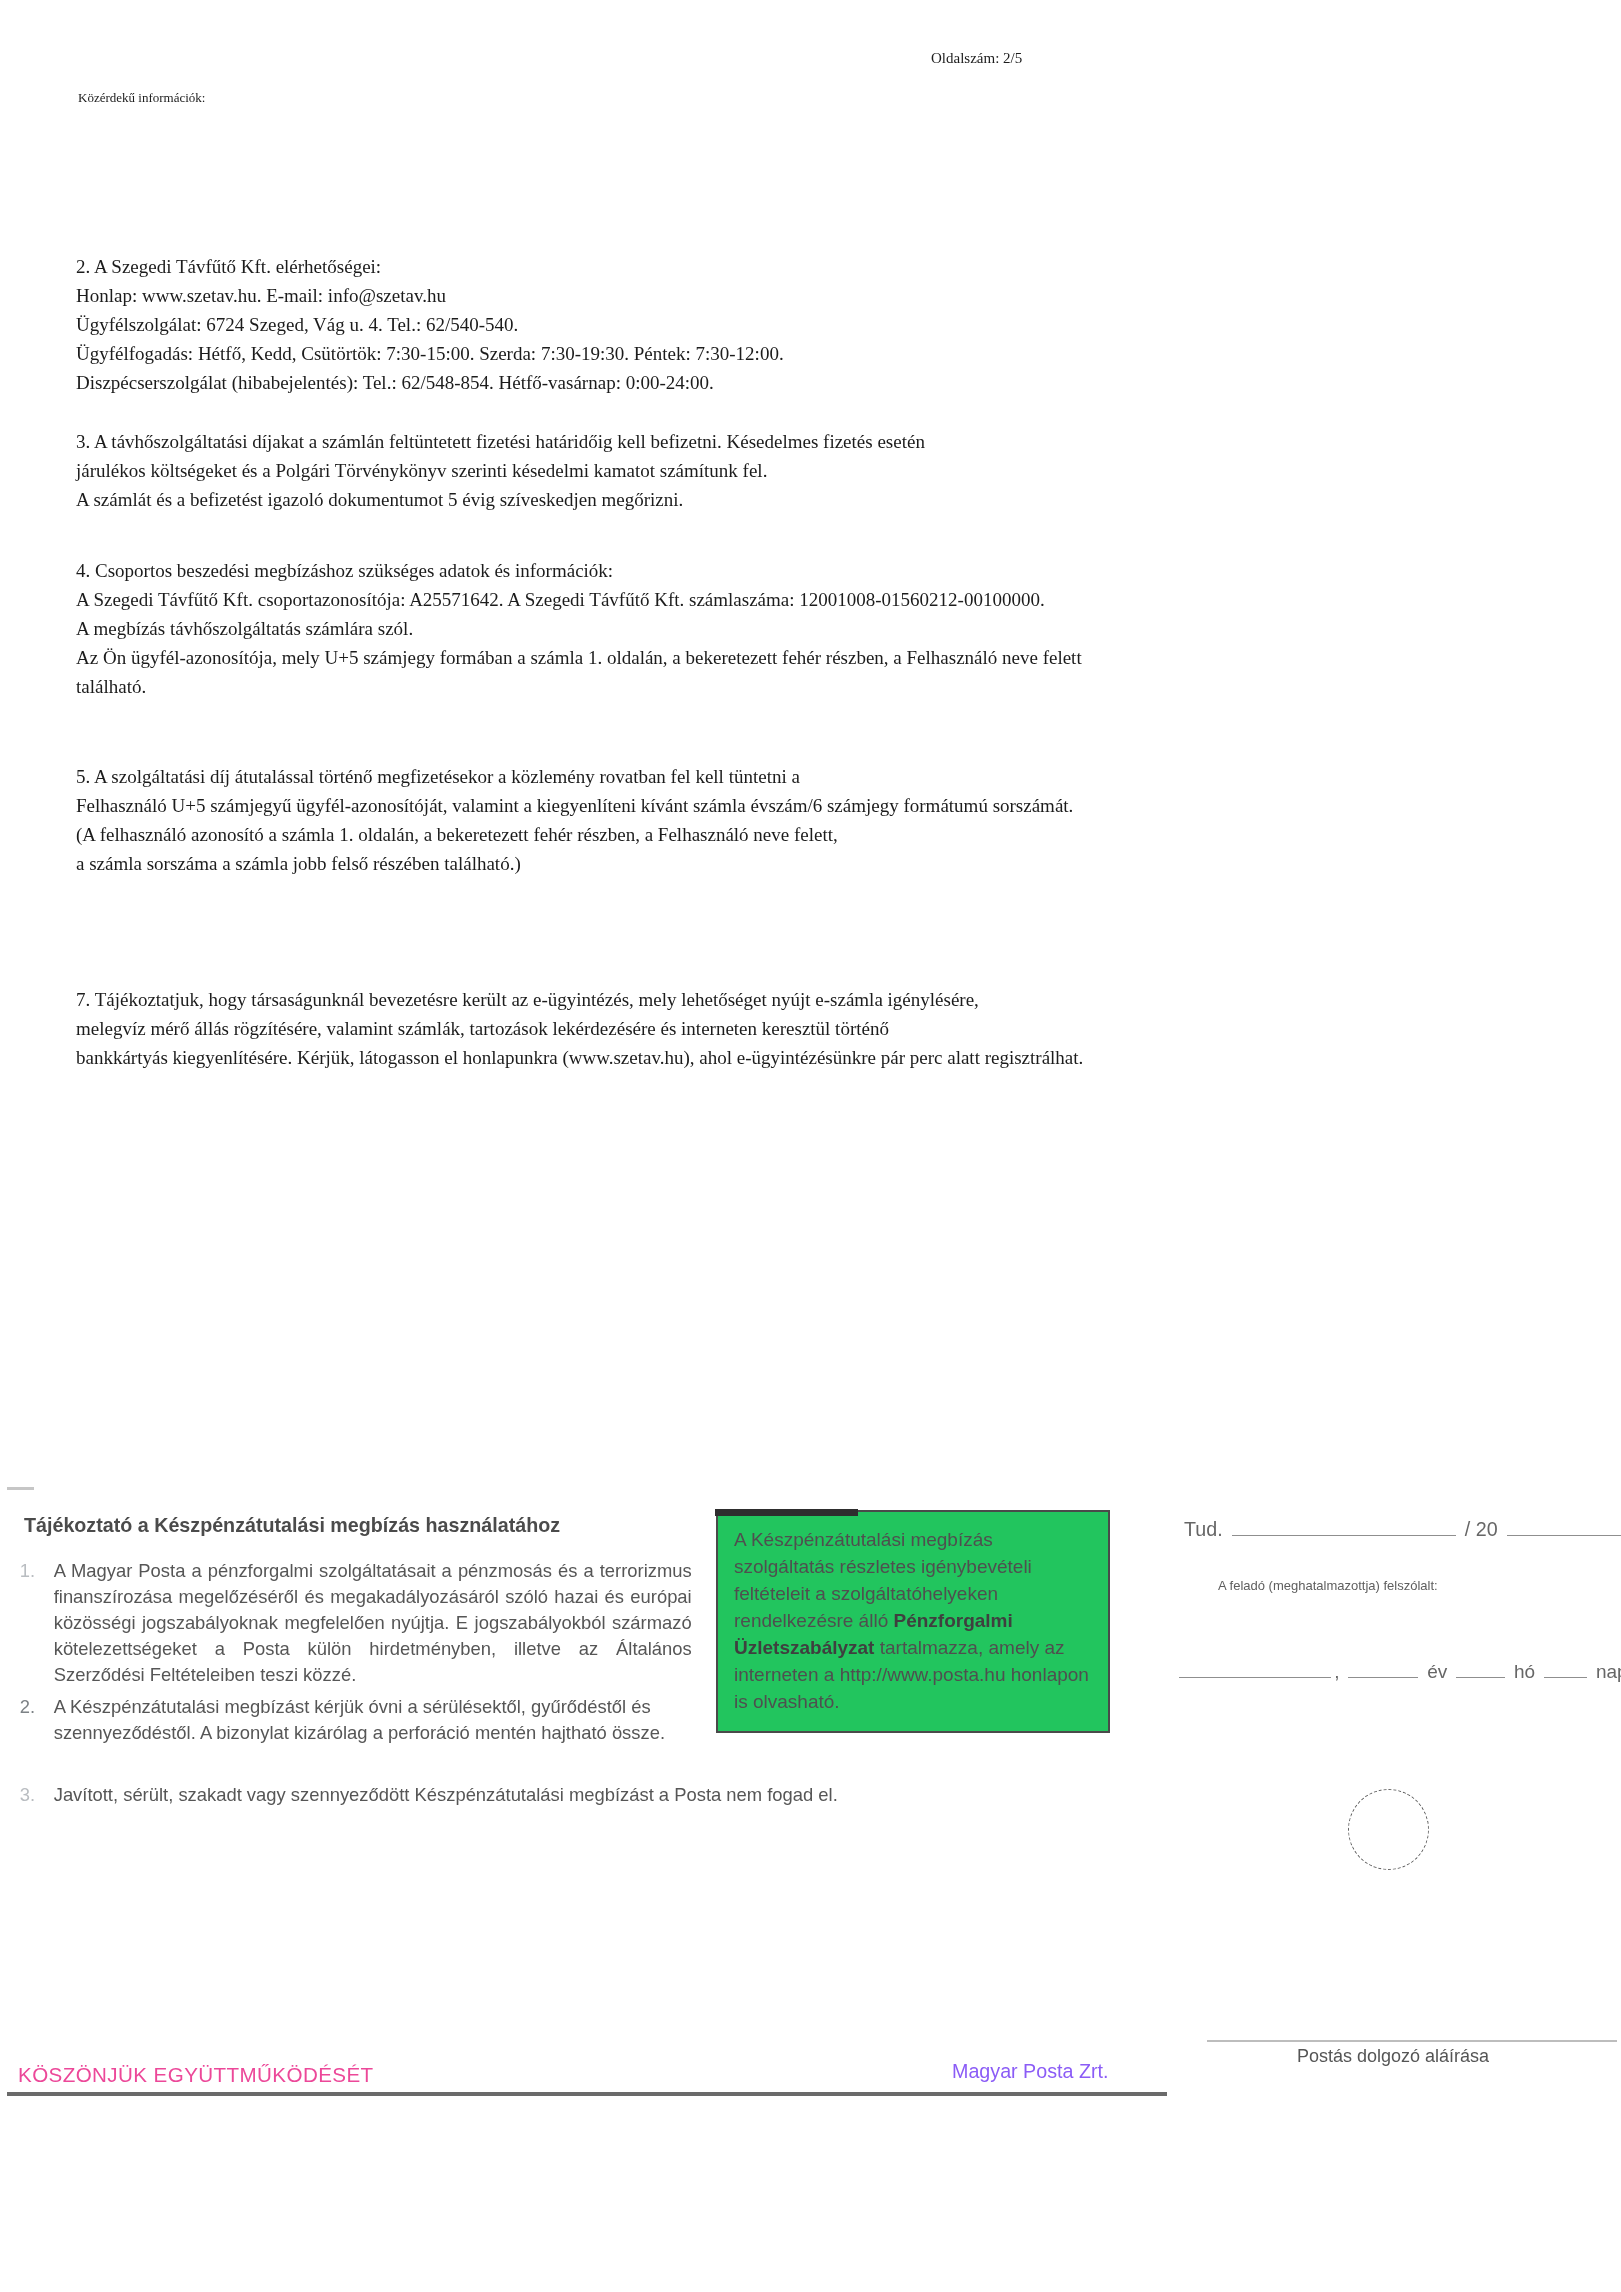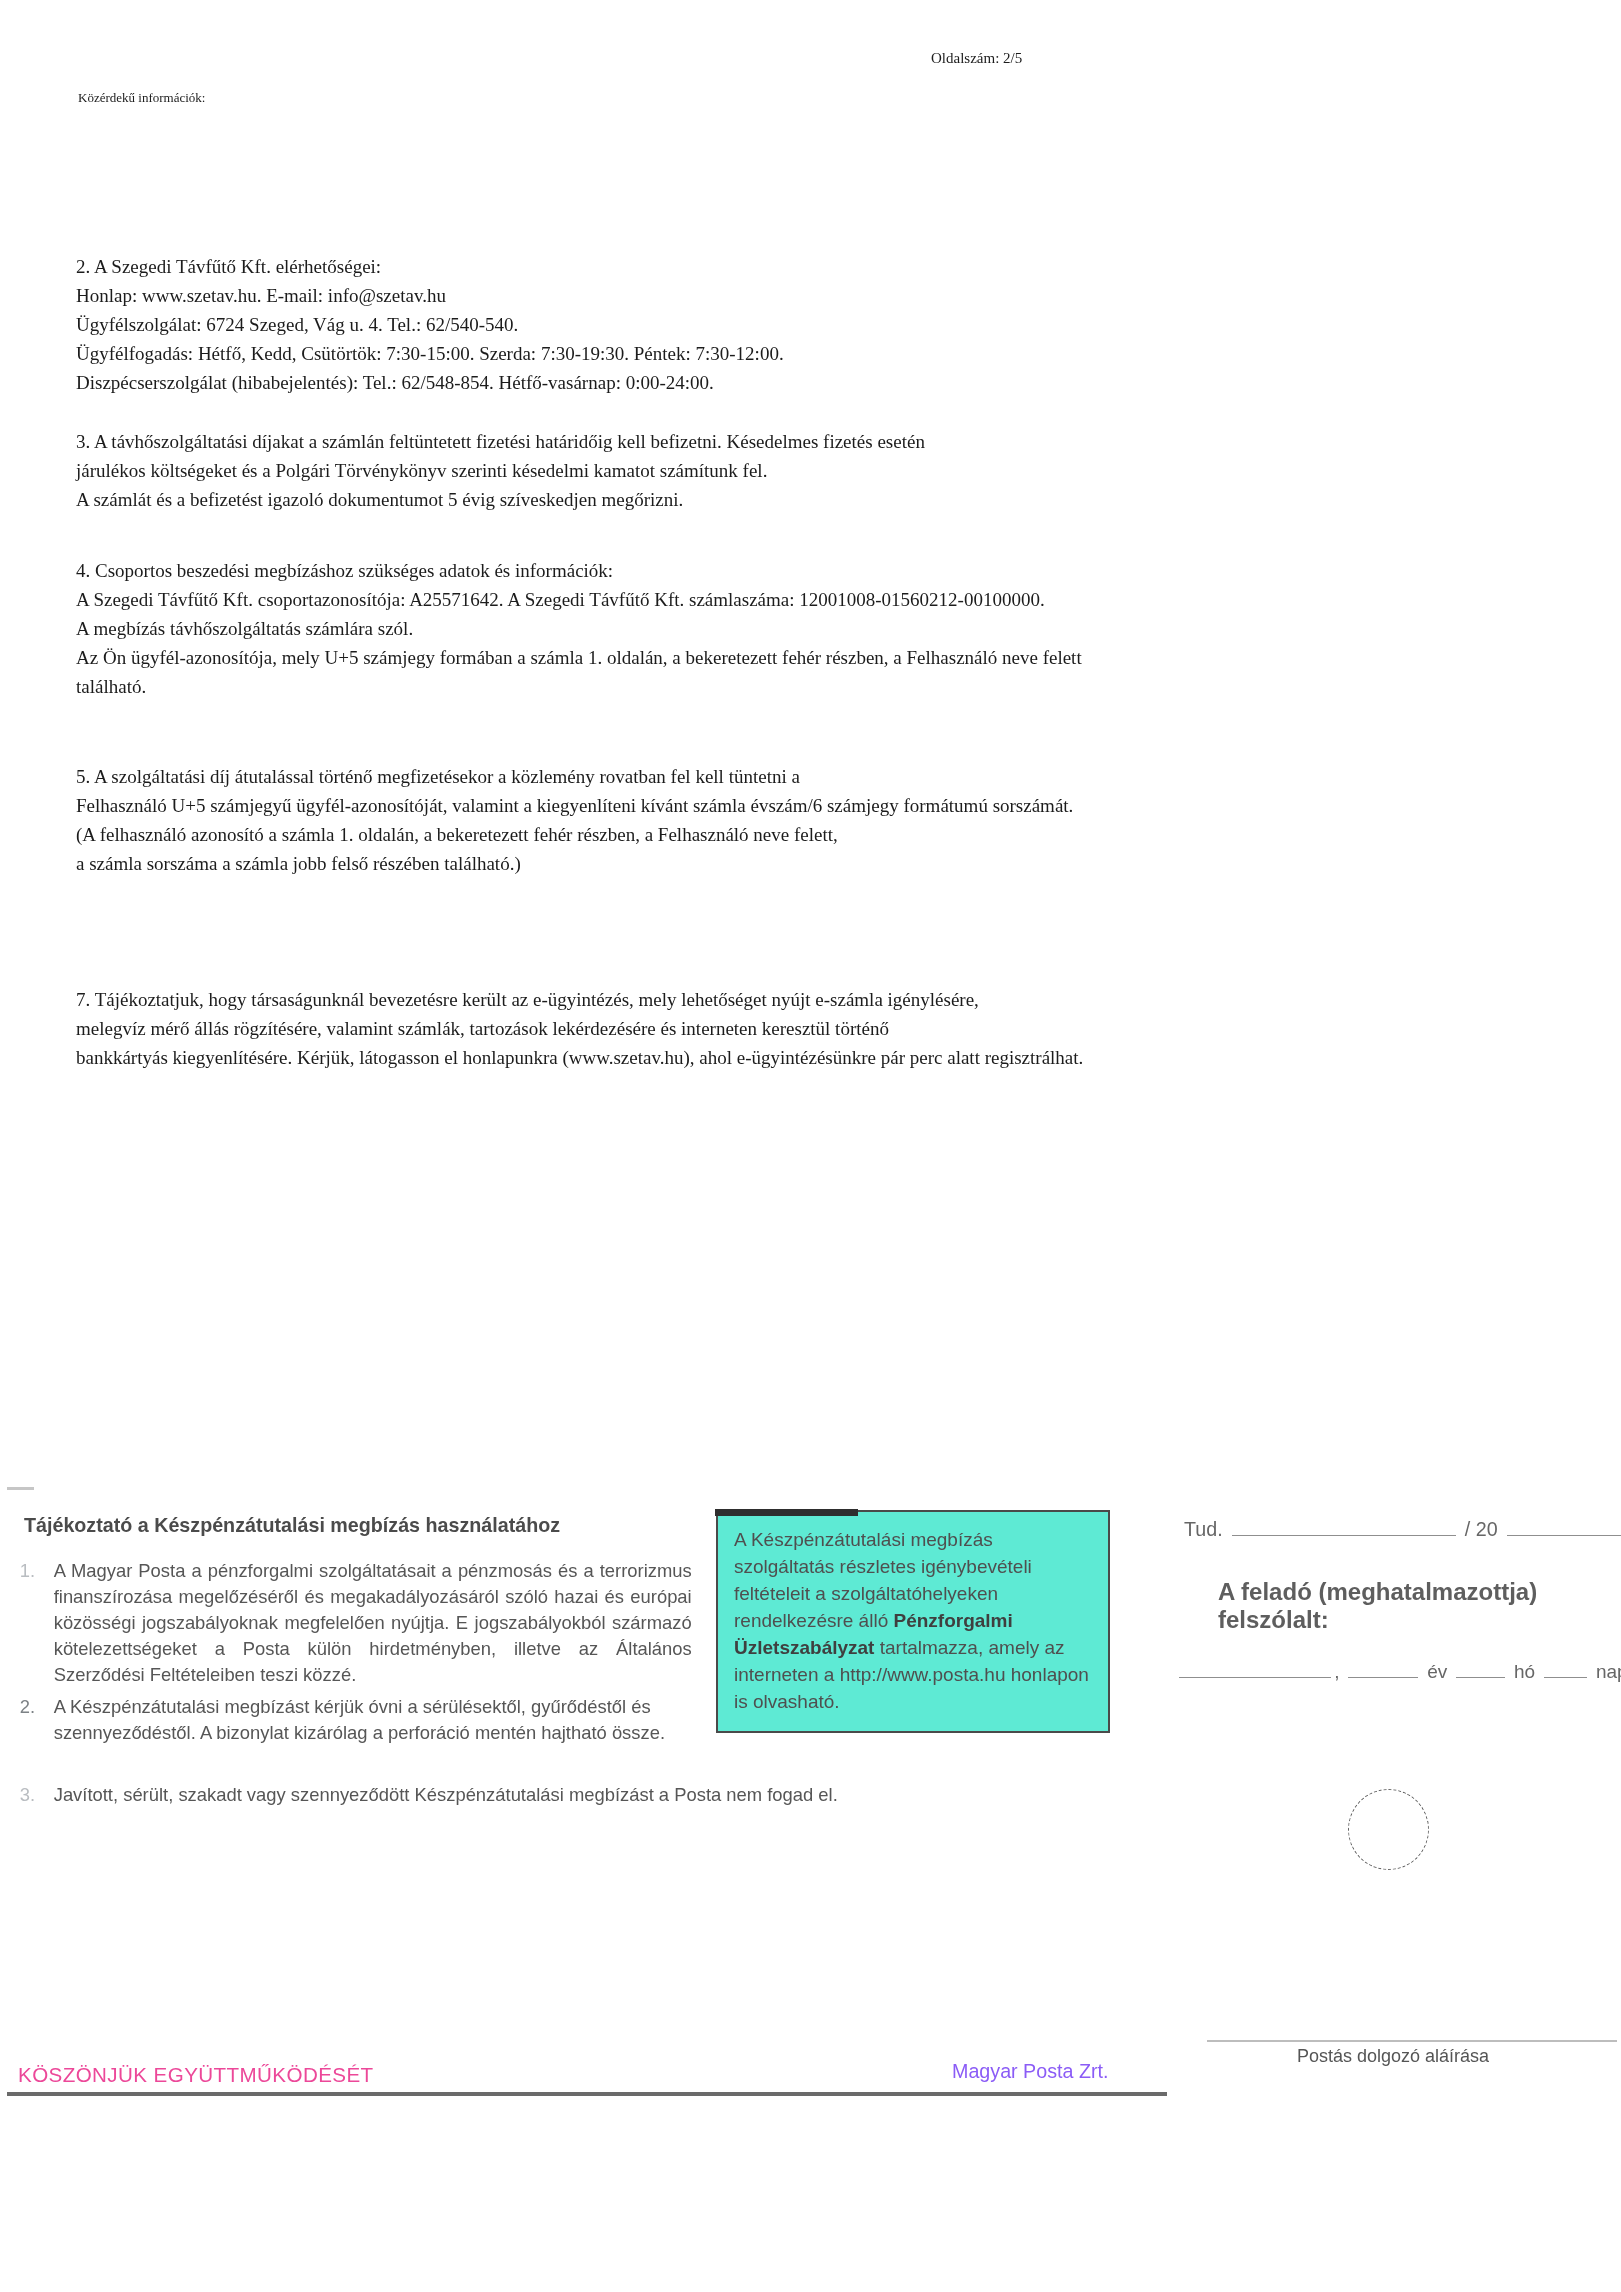--- a/index.html
+++ b/index.html
@@ -76,41 +76,40 @@
 
   .info-box{
     left:716px; top:1510px;
     width:394px;
     box-sizing:border-box;
     border:2.7px solid #4a4a4a;
     padding:14.3px 16px 16px 16px;
     font-size:19px;
     line-height:27px;
     color:#4f4f4f;
-    background:#5eead4;
+    background:#22c55e;
   }
   .info-box .corner-mark{
     position:absolute;
     left:-2.7px; top:-2.7px;
     width:143px; height:6.3px;
     background:#2e2e2e;
   }
   .info-box b{color:#3f3f3f;}
 
   .tud-row{
     left:1184px; top:1518px;
     font-size:19.7px;
     color:#666666;
     white-space:nowrap;
   }
   .felado{
     left:1218px; top:1578px;
-    font-size:24px;
+    font-size:13px;
     color:#5e5e5e;
-    font-weight:bold;
   }
   .date-row{
     left:1175px; top:1661px;
     font-size:19px;
     color:#666666;
     white-space:nowrap;
   }
   .uline{
     display:inline-block;
     border-bottom:1.8px solid #8f8f8f;

